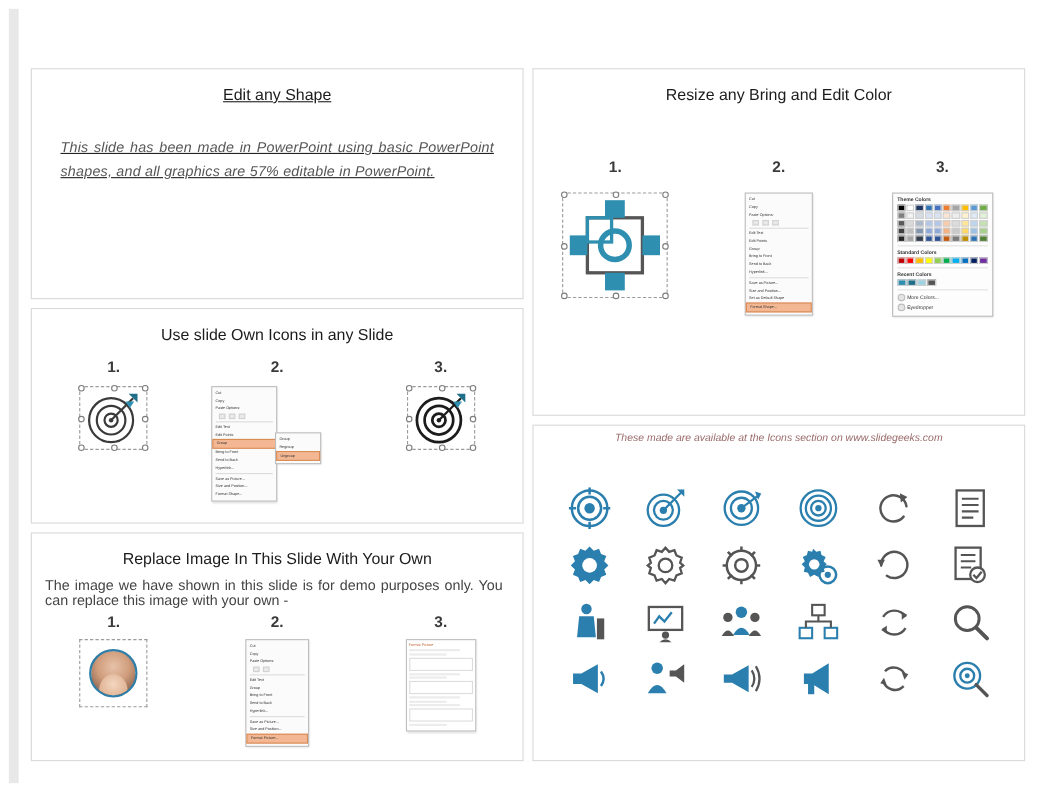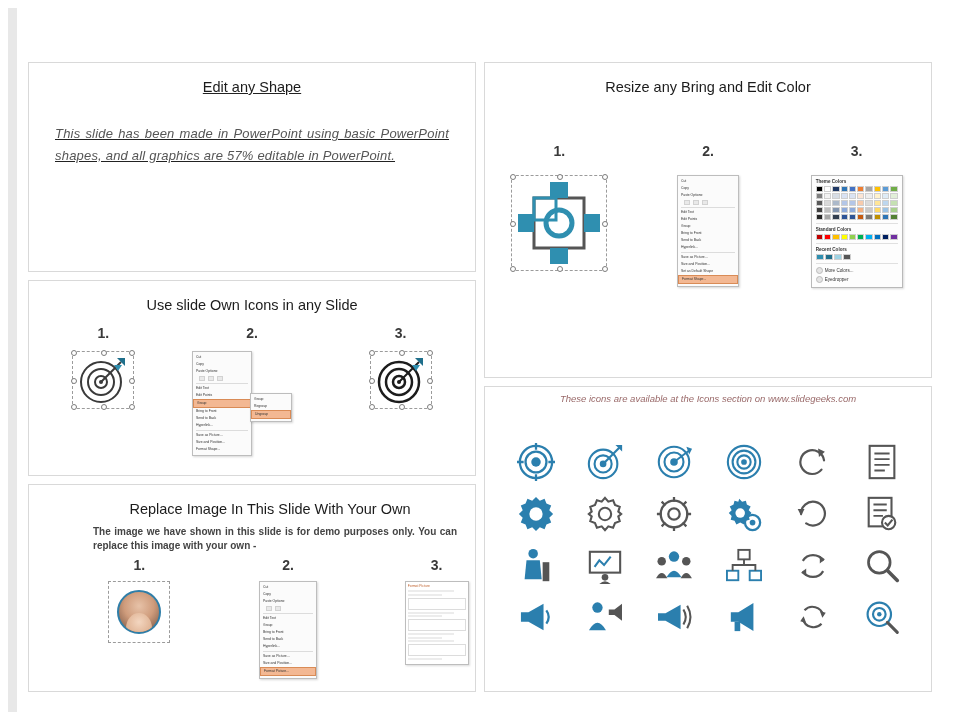--- a/index.html
+++ b/index.html
@@ -76,21 +76,21 @@
   }
   .para.first { margin-top: 28px; }
   .para.second { margin-top: 22px; }
 
   
   #panel-own-icons {
     left: 28px; top: 280px; width: 448px; height: 196px;
   }
   
   #panel-replace-image {
-    left: 28px; top: 484px; width: 448px; height: 208px; padding-left: 36px;
+    left: 28px; top: 484px; width: 448px; height: 208px;
   }
   
   #panel-resize-shape {
     left: 484px; top: 62px; width: 448px; height: 316px;
   }
   
   #panel-icons {
     left: 484px; top: 386px; width: 448px; height: 306px;
   }
 
@@ -228,26 +228,26 @@
     background: radial-gradient(circle at 50% 30%, #f3d6c0 0%, #d9a886 70%, #8d5f48 100%);
   }
   .photo-frame {
     width: 62px; height: 62px;
     border: 1px dashed #9b9b9b;
     position: relative;
     display: flex; align-items: center; justify-content: center;
     box-sizing: border-box;
   }
   .para-small {
-    font-size: 10px;
+    font-size: 13px;
     line-height: 14px;
     color: #444;
-    margin: 8px 18px 0 28px;
+    margin: 8px 18px 0 12px;
     text-align: justify;
-    font-weight: bold;
+    font-weight: normal;
   }
   .fake-dialog {
     width: 64px;
     background: #ffffff;
     border: 1px solid #bdbdbd;
     box-shadow: 1px 1px 2px rgba(0,0,0,0.15);
     box-sizing: border-box;
     padding: 2px;
     font-size: 3px;
     color: #555;
@@ -559,21 +559,21 @@
           <div class="cw-item">
             <span class="dot"></span>
             <span>Eyedropper</span>
           </div>
         </div>
       </div>
     </div>
   </div>
 
   <div class="panel" id="panel-icons">
-    <div class="panel-subtitle">These icons are available  at the Icons section on www.slidegeeks.com</div>
+    <div class="panel-subtitle">These made are available  at the Icons section on www.slidegeeks.com</div>
 
     <div class="icon-grid">
 
       <div class="icon-cell">
         <svg width="38" height="38" viewBox="0 0 40 40">
           <circle cx="20" cy="20" r="17" fill="none" stroke="#2b7fae" stroke-width="2.4"></circle>
           <circle cx="20" cy="20" r="11" fill="none" stroke="#2b7fae" stroke-width="2.4"></circle>
           <circle cx="20" cy="20" r="5" fill="#2b7fae"></circle>
           <path d="M20 0 L20 7 M20 33 L20 40 M0 20 L7 20 M33 20 L40 20" stroke="#2b7fae" stroke-width="2.4"></path>
         </svg>

